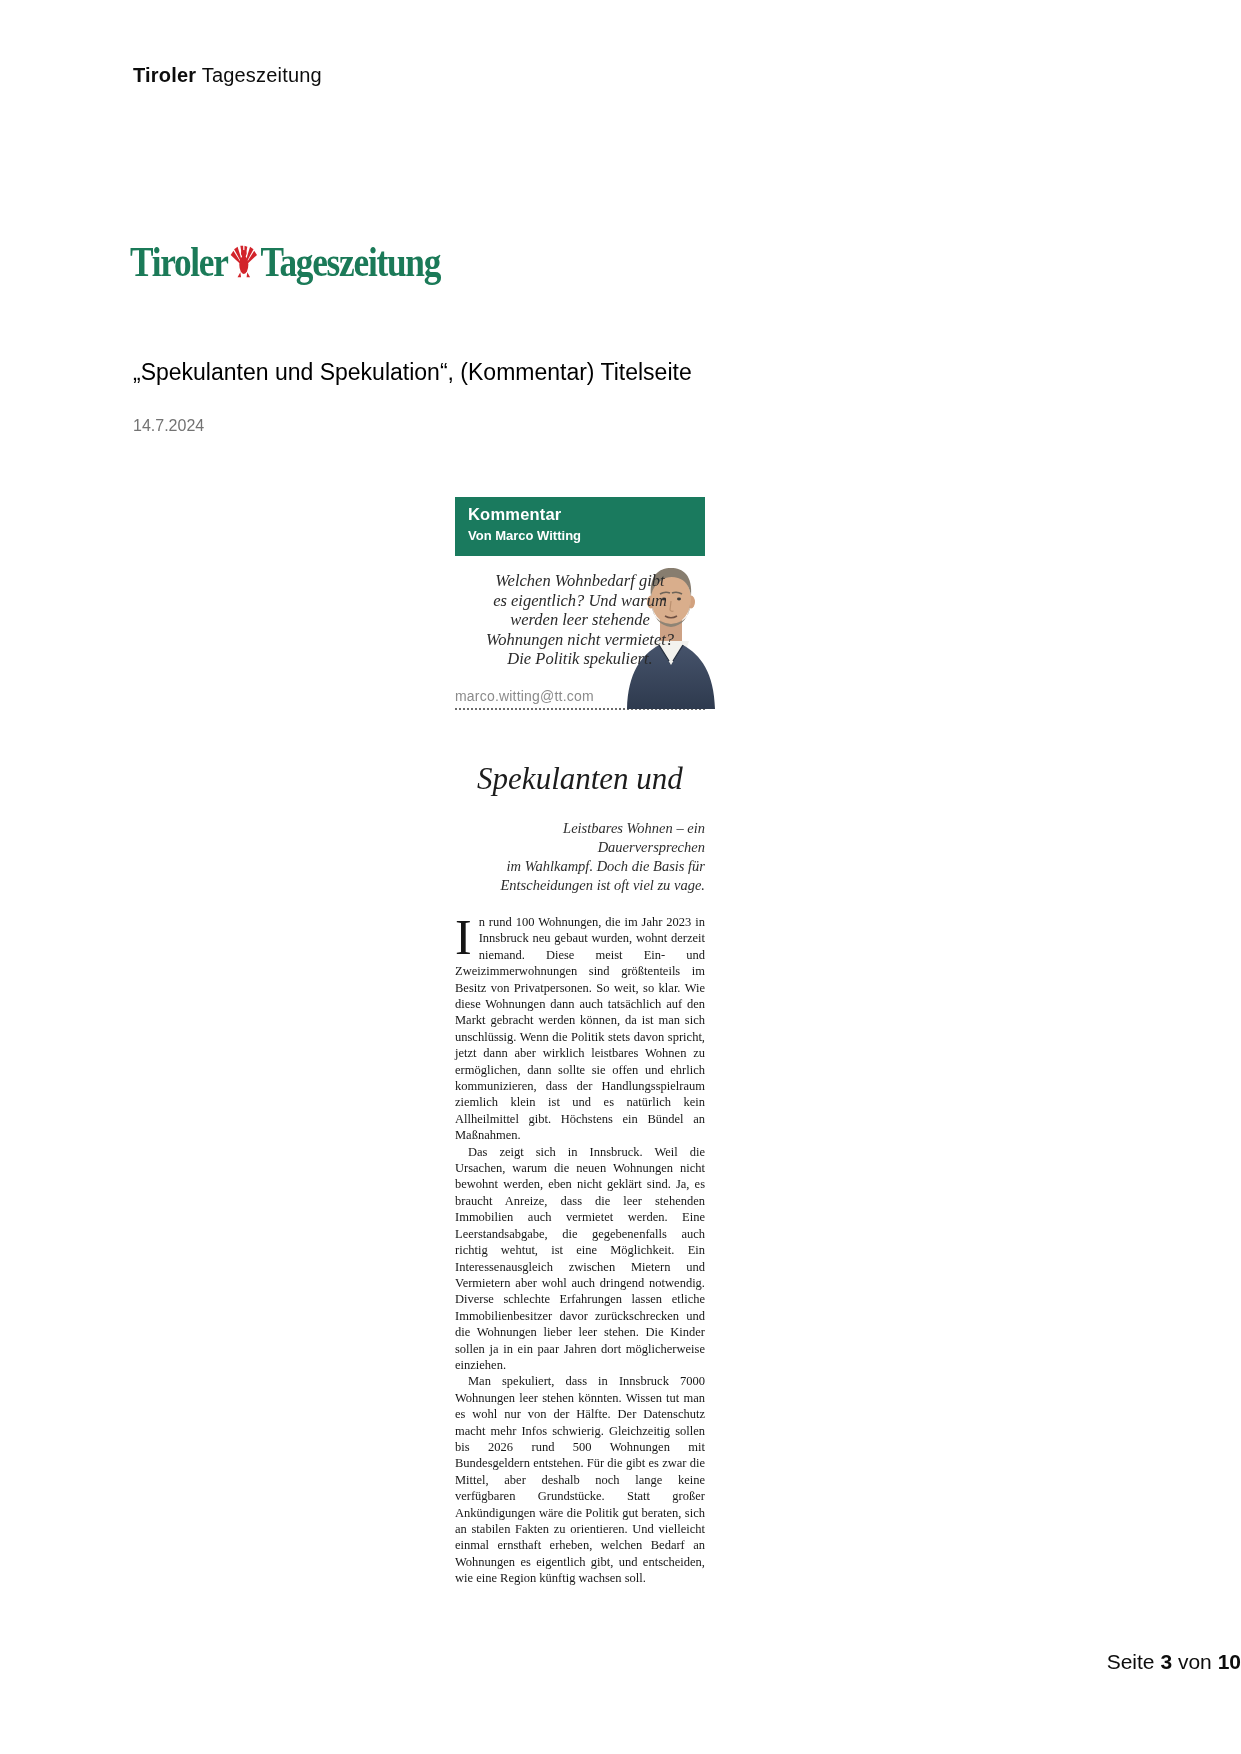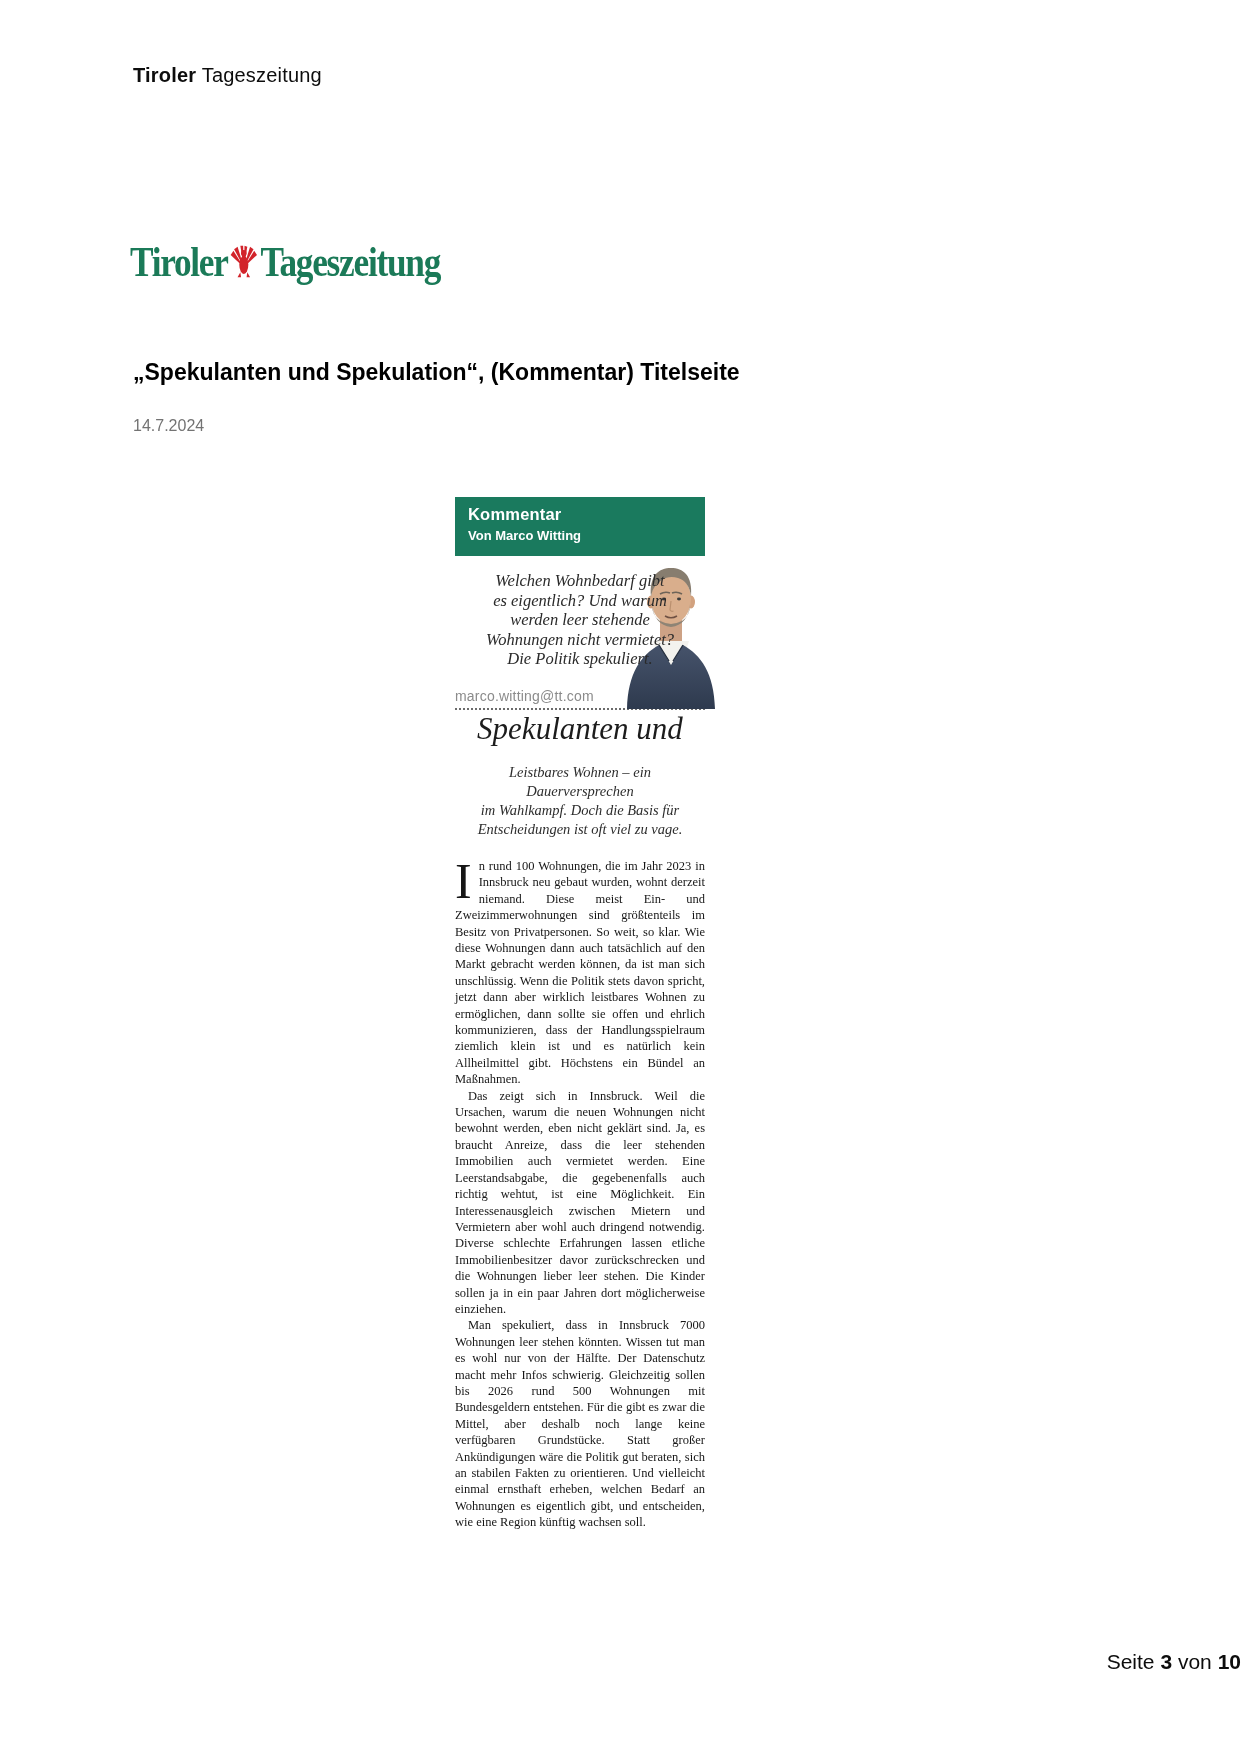--- a/index.html
+++ b/index.html
@@ -26,21 +26,21 @@
   }
   .logo-text {
     font-family:"Liberation Serif", serif;
     font-weight:bold; font-size:42px; line-height:1;
     color:#1b7a58; letter-spacing:-1.5px;
   }
   .logo-eagle { margin:2px 1px 0 1px; display:inline-block; }
 
   .article-title {
     position:absolute; left:133px; top:359px;
-    font-size:23px; font-weight:bold; color:#000;
+    font-size:23px; font-weight:normal; color:#000;
   }
   .article-date {
     position:absolute; left:133px; top:390px;
     font-size:16px; color:#737373;margin-top:27px;
   }
 
   
   .clipping {
     position:absolute; left:455px; top:497px; width:250px;
     font-family:"Liberation Serif", serif;
@@ -63,25 +63,25 @@
     font-style:italic; font-size:16.5px; line-height:19.6px; color:#2a2a2a;
   }
   .email {
     margin-top:19px;
     font-family:"Liberation Sans", sans-serif;
     font-size:14px; color:#8b8b8b; letter-spacing:.2px;
   }
   .dotline { margin-top:4px; border-bottom:2px dotted #6b6b6b; width:100%; height:0; }
 
   .headline {
-    text-align:center;
+    margin-top:50px; text-align:center;
     font-style:italic; font-size:31px; line-height:38px; color:#1c1c1c;
   }
   .subhead {
-    margin-top:15px; text-align:center;
+    margin-top:21px; text-align:right;
     font-style:italic; font-size:14.5px; line-height:19px; color:#2d2d2d;
   }
   .body-text {
     margin-top:19px;
     font-size:12.5px; line-height:16.4px;
     text-align:justify; color:#161616;
   }
   .body-text p { margin:0; }
   .body-text p + p { text-indent:13px; }
   .dropcap {

